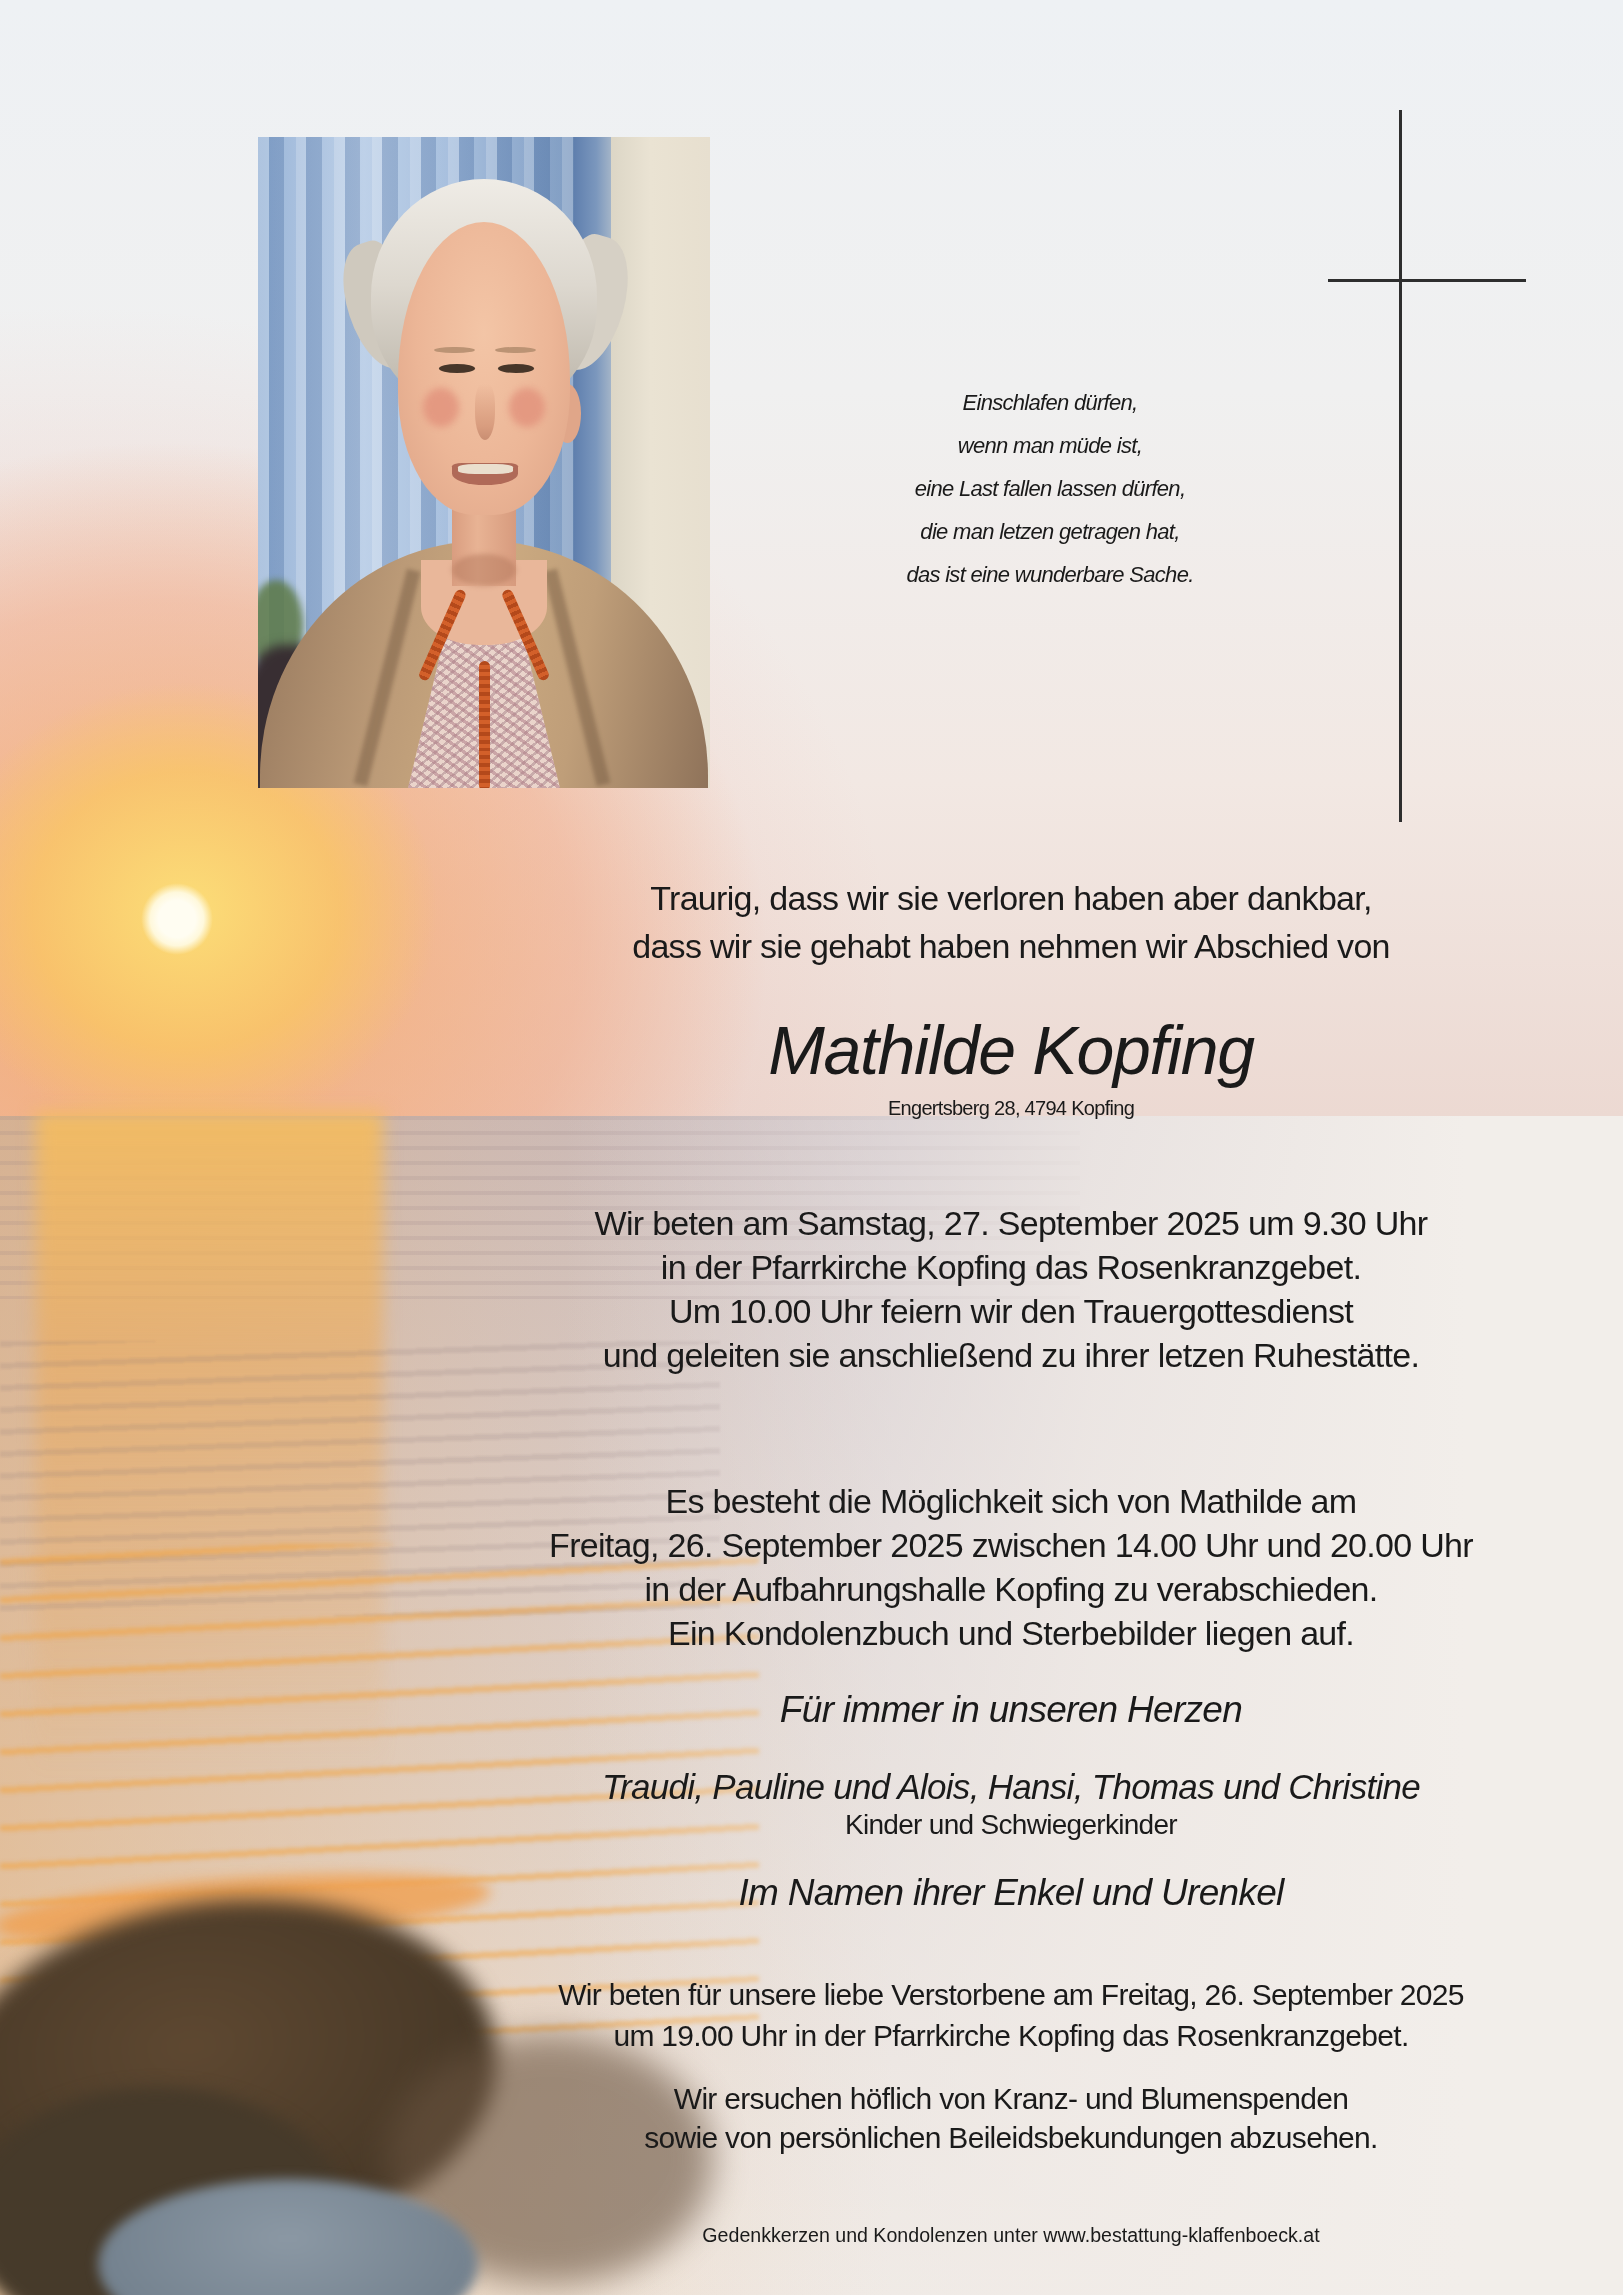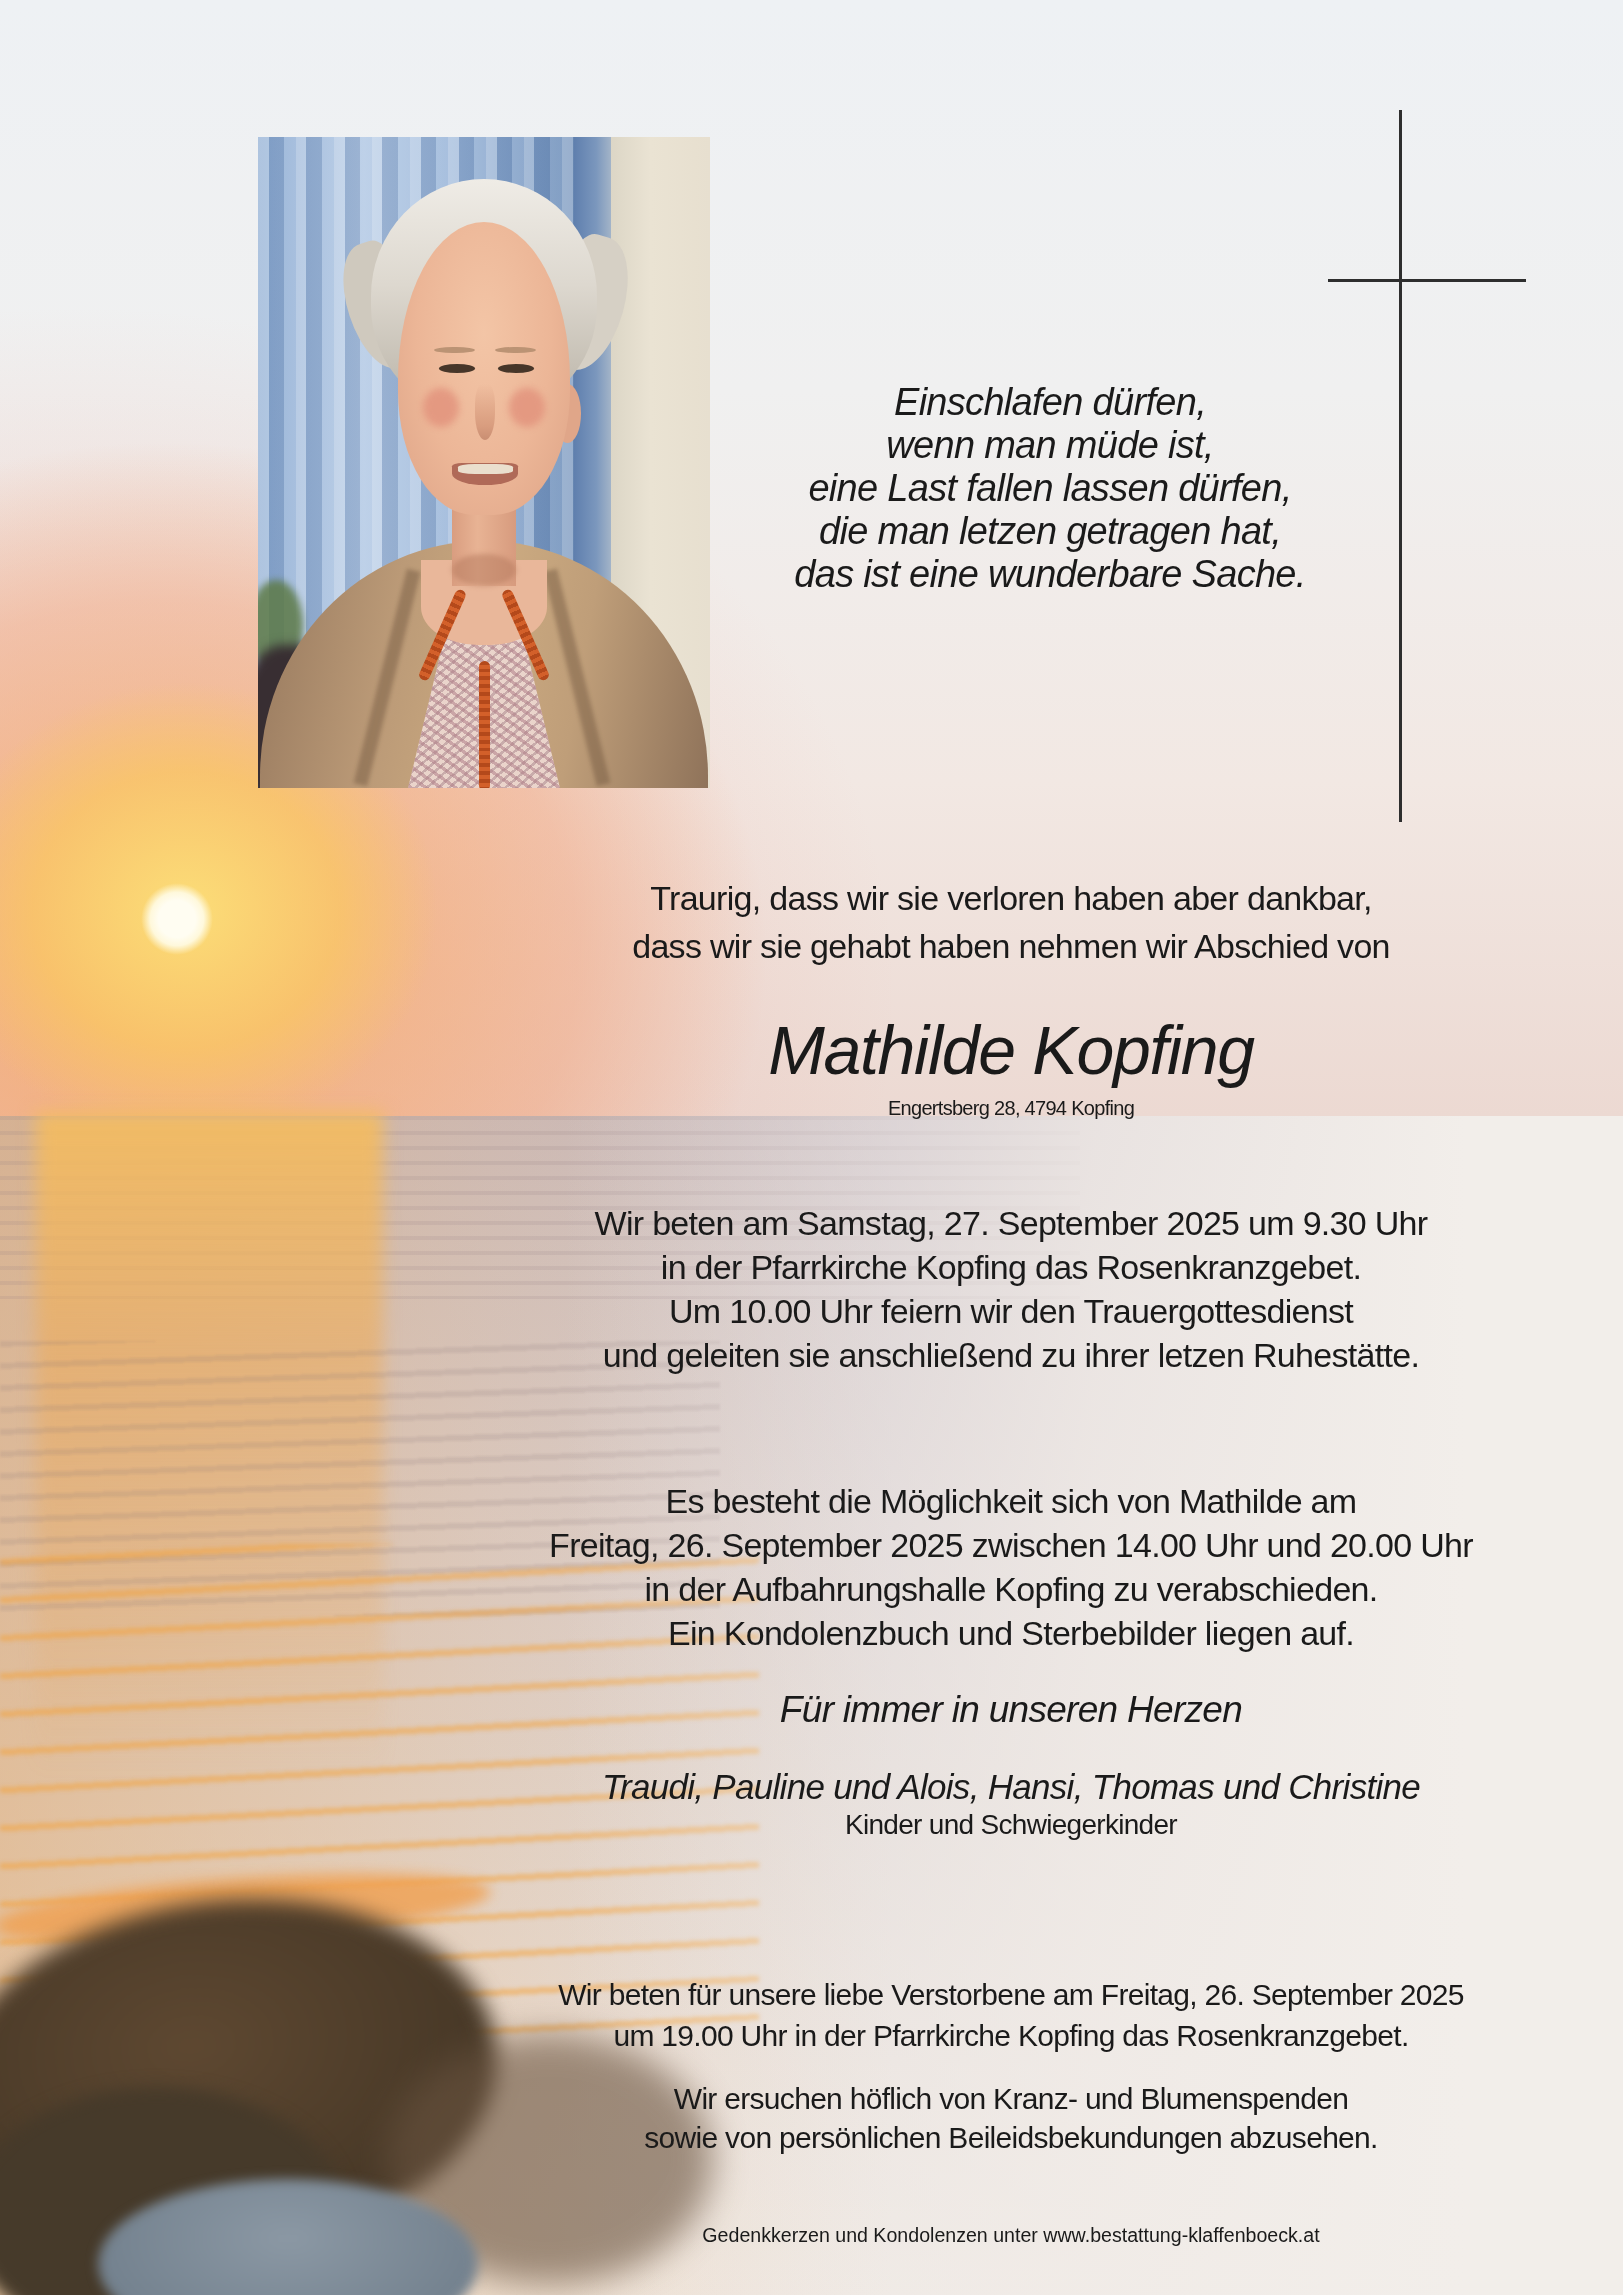--- a/index.html
+++ b/index.html
@@ -111,21 +111,21 @@
   .ph-bead-l{left:39.5%;top:69%;width:2.4%;height:15%;border-radius:6.5px;
     background:repeating-linear-gradient(0deg,#b4491b 0 3.9px,#d3602a 3.9px 7.9px);transform:rotate(24deg);}
   .ph-bead-r{left:58%;top:69%;width:2.4%;height:15%;border-radius:6.5px;
     background:repeating-linear-gradient(0deg,#b4491b 0 3.9px,#d3602a 3.9px 7.9px);transform:rotate(-24deg);}
   .ph-bead-c{left:49%;top:80.5%;width:2.4%;height:20%;border-radius:6.5px;
     background:repeating-linear-gradient(0deg,#b4491b 0 3.9px,#d3602a 3.9px 7.9px);}
 
   
   .tx{text-align:center;white-space:nowrap;letter-spacing:-0.7px;color:#1a1a1a;}
   .tx span{position:static;display:block;white-space:nowrap;}
-  .poem{left:723px;top:381px;width:654px;font-size:38px;line-height:43px;font-style:italic;}
+  .poem{left:723px;top:381px;width:654px;font-size:22px;line-height:43px;font-style:italic;}
   .intro{left:399px;top:874px;width:1224px;font-size:34px;line-height:48px;}
   .name{left:399px;top:1011px;width:1224px;font-size:68px;line-height:79px;font-style:italic;letter-spacing:-1.3px;}
   .address{left:399px;top:1093px;width:1224px;font-size:20px;line-height:31px;}
   .death{left:399px;top:1140px;width:1224px;font-size:34px;line-height:48px;}
   .service1{left:399px;top:1201px;width:1224px;font-size:34px;line-height:44px;}
   .service2{left:399px;top:1455px;width:1224px;font-size:34px;line-height:44px;margin-top:24px;}
   .motto{left:399px;top:1688px;width:1224px;font-size:37px;line-height:43px;font-style:italic;}
   .family{left:399px;top:1765px;width:1224px;font-size:35px;line-height:43px;font-style:italic;}
   .family-role{left:399px;top:1808px;width:1224px;font-size:28px;line-height:34px;}
   .grandchildren{left:399px;top:1871px;width:1224px;font-size:37px;line-height:43px;font-style:italic;}
@@ -214,20 +214,21 @@
   <div class="tx service2">
     <span>Es besteht die Möglichkeit sich von Mathilde am</span>
     <span>Freitag, 26. September 2025 zwischen 14.00 Uhr und 20.00 Uhr</span>
     <span>in der Aufbahrungshalle Kopfing zu verabschieden.</span>
     <span>Ein Kondolenzbuch und Sterbebilder liegen auf.</span>
   </div>
 
   <div class="tx motto">Für immer in unseren Herzen</div>
   <div class="tx family">Traudi, Pauline und Alois, Hansi, Thomas und Christine</div>
   <div class="tx family-role">Kinder und Schwiegerkinder</div>
+  <div class="tx grandchildren">Im Namen ihrer Enkel und Urenkel</div>
 
   <div class="tx prayer">
     <span>Wir beten für unsere liebe Verstorbene am Freitag, 26. September 2025</span>
     <span>um 19.00 Uhr in der Pfarrkirche Kopfing das Rosenkranzgebet.</span>
   </div>
 
   <div class="tx request">
     <span>Wir ersuchen höflich von Kranz- und Blumenspenden</span>
     <span>sowie von persönlichen Beileidsbekundungen abzusehen.</span>
   </div>

